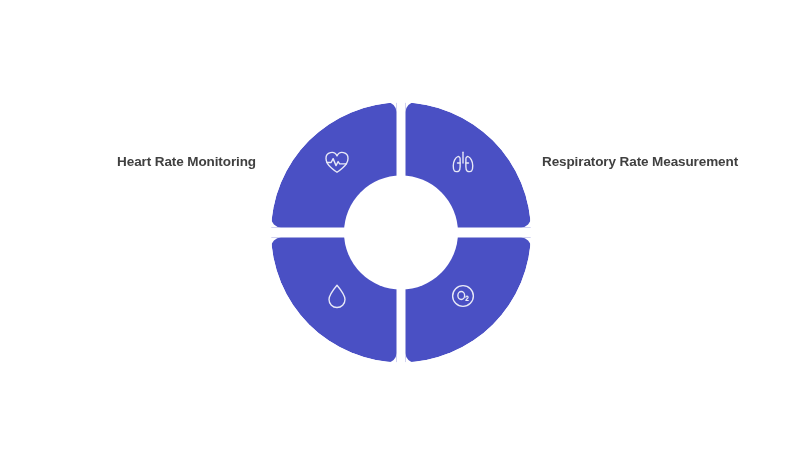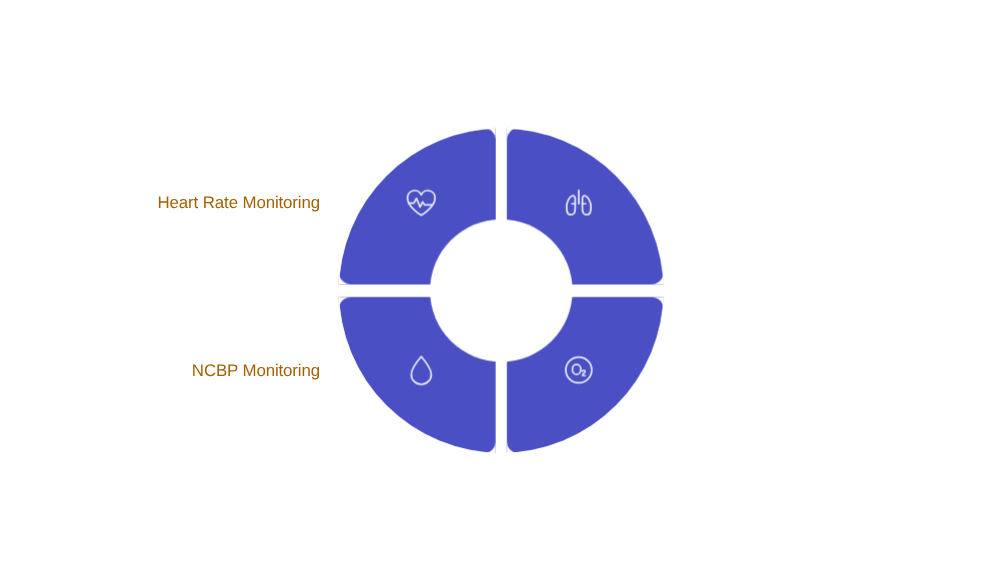--- a/index.html
+++ b/index.html
@@ -48,22 +48,22 @@
   }
   .icon-hr  { left: 322px; top: 147px; }
   .icon-rr  { left: 448px; top: 147px; }
   .icon-bp  { left: 322px; top: 281px; }
   .icon-spo2{ left: 448px; top: 281px; }
 
   
   .label {
     position: absolute;
     font-size: 13.5px;
-    font-weight: normal;
-    color: #a16207;
+    font-weight: bold;
+    color: #404040;
     letter-spacing: -0.1px;
     white-space: nowrap;
     line-height: 1;
   }
   .label-left {
     text-align: right;
     right: 544px;
   }
   .label-right {
     text-align: left;
@@ -161,17 +161,17 @@
   <div class="seg-icon icon-spo2">
     <svg viewBox="0 0 24 24" fill="none" stroke="#e8e9f7" stroke-width="1.1" stroke-linecap="round" stroke-linejoin="round">
       <circle cx="12" cy="12" r="8.3"></circle>
       <ellipse cx="10.6" cy="11.6" rx="2.7" ry="3.2"></ellipse>
       <path d="M14.3 12.9 c0 -1 1.8 -1 1.8 .1 0 .9 -1.8 1.5 -1.8 2.6 h1.9" stroke-width="0.95"></path>
     </svg>
   </div>
 
   <div class="label label-left label-hr">Heart Rate Monitoring</div>
 
+  <div class="label label-right label-rr">Respiratory Rate Measurement</div>
 
-  <div class="label label-left label-bp">NCBP Monitoring</div>
 
 
 </div>
 
 </body></html>

